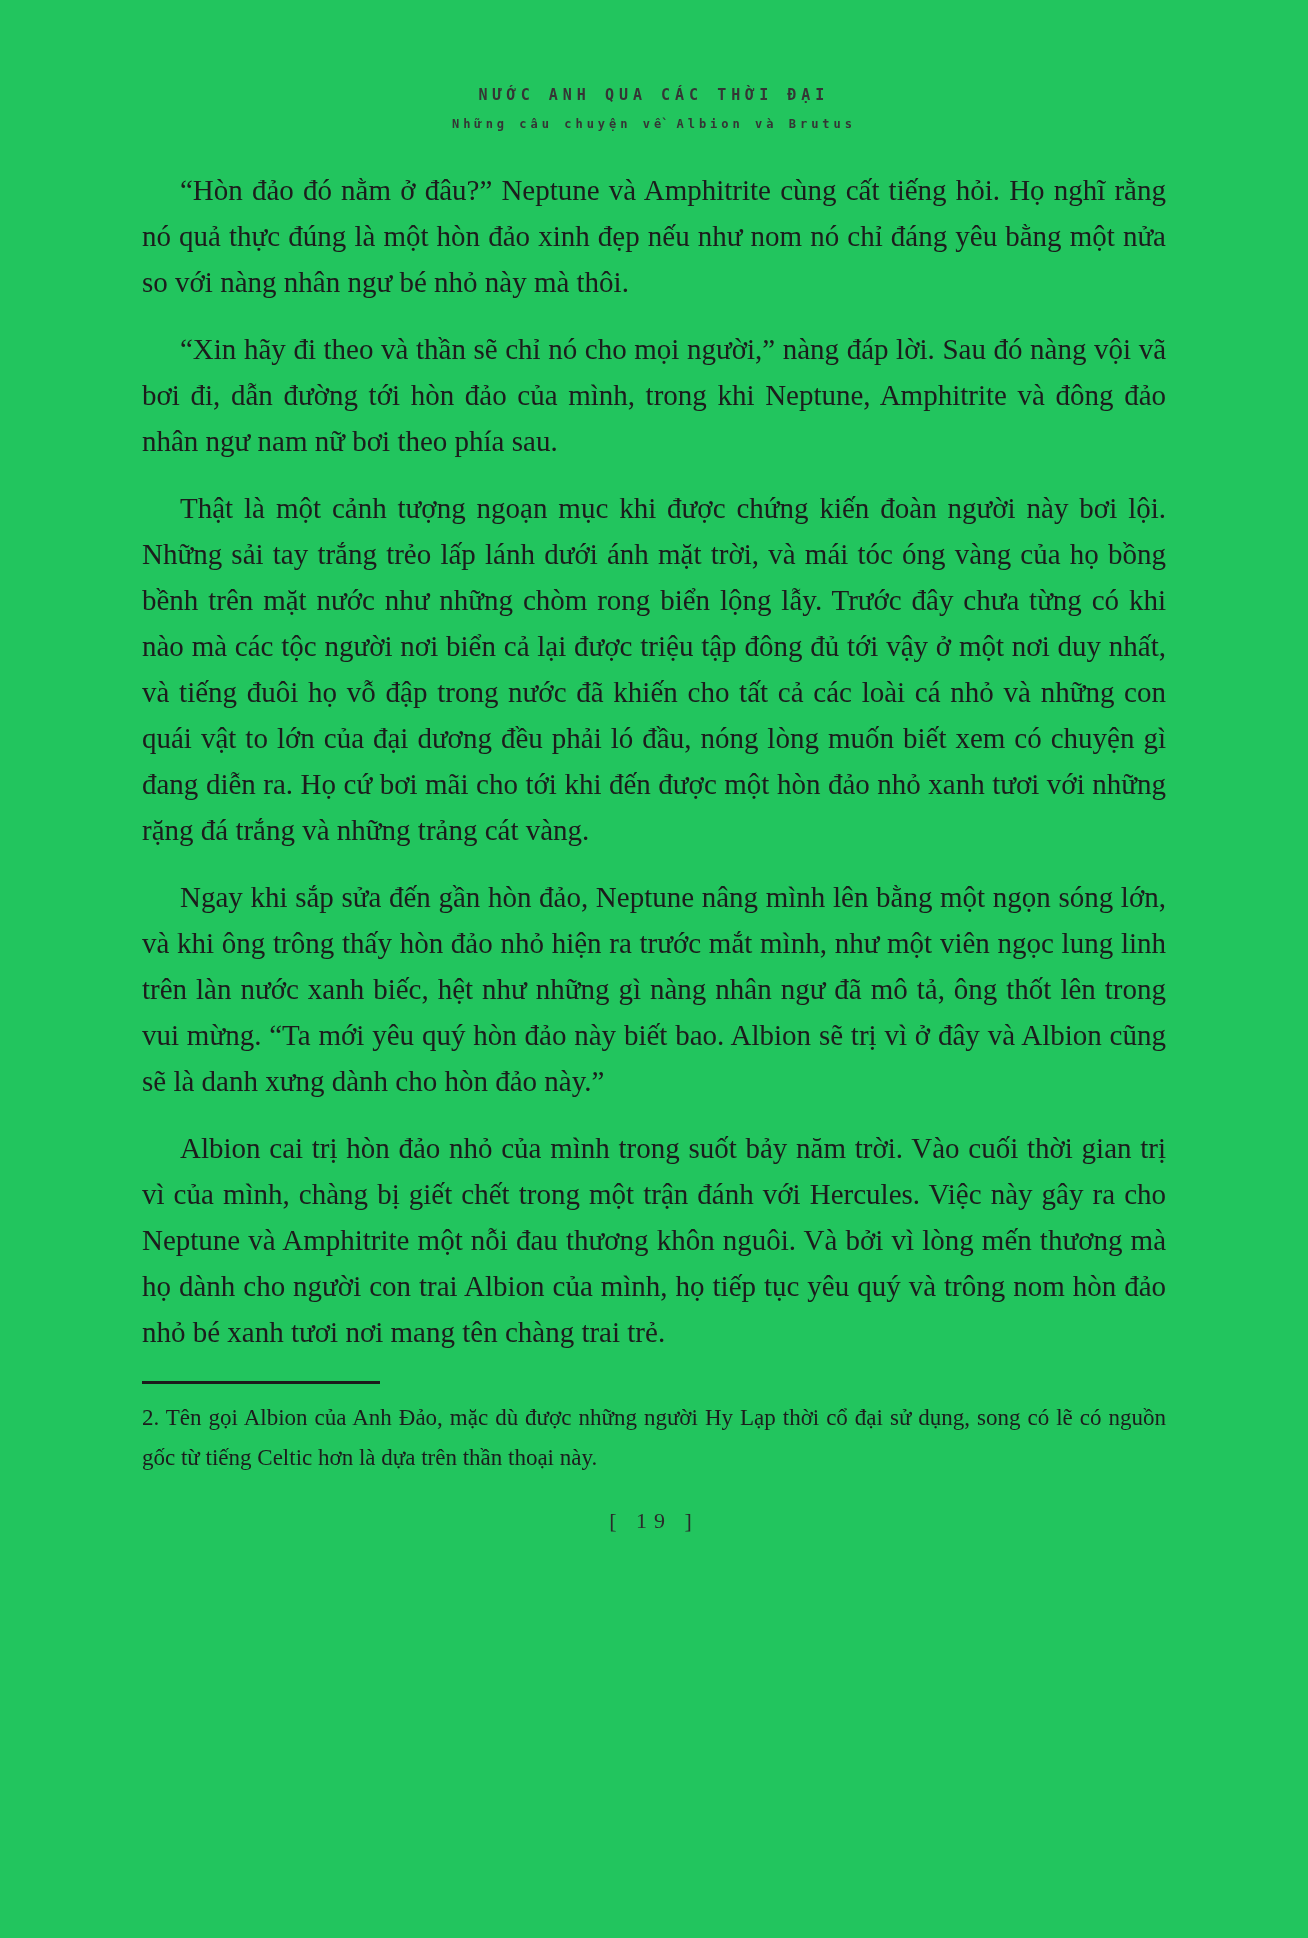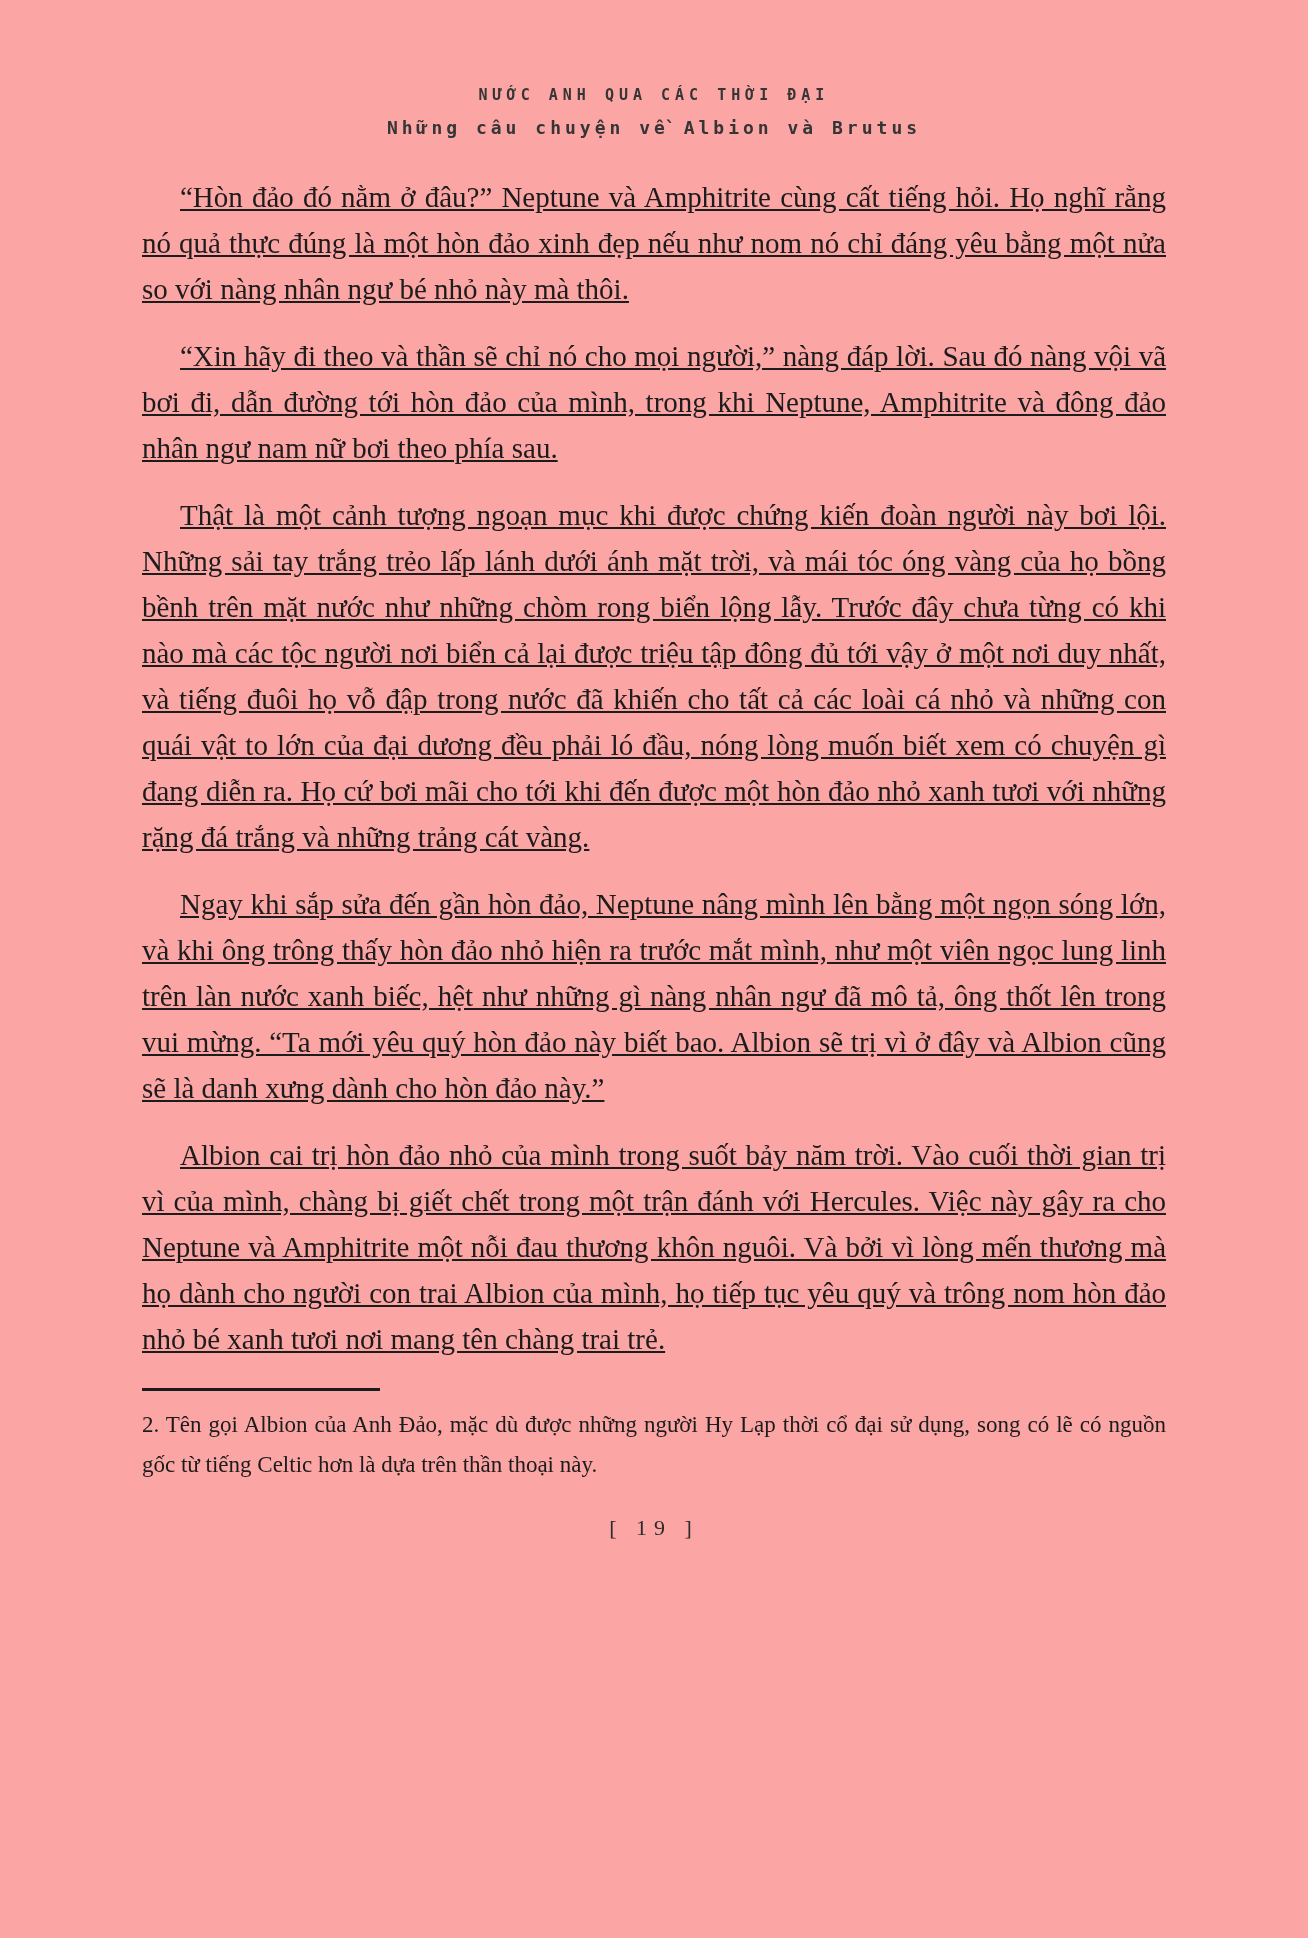--- a/index.html
+++ b/index.html
@@ -4,54 +4,53 @@
 <style>
   html, body {
     margin: 0;
     padding: 0;
     background: #ffffff;
   }
   .page {
     position: relative;
     width: 1308px;
     height: 1938px;
-    background: #fca5a5;
+    background: #22c55e;
     color: #1c1c1c;
     overflow: hidden;
   }
   .page-header {
     text-align: center;
     padding-top: 86px;
     font-family: "DejaVu Sans Mono", monospace;
     color: #353535;
   }
   .running-title {
     font-size: 15px;
     letter-spacing: 5px;
     font-weight: bold;
   }
   .chapter-title {
-    font-size: 18px;
+    font-size: 12px;
     letter-spacing: 4px;
     margin-top: 13px;
     font-weight: bold;
   }
   .body-text {
     width: 1024px;
     margin: 36px 0 0 142px;
     font-family: "Liberation Serif", "DejaVu Serif", serif;
     font-size: 29px;
     line-height: 46px;
     text-align: justify;
     color: #1c1c1c;
   }
   .body-text p {
     margin: 10px 0 21px 0;
     text-indent: 38px;
-    text-decoration: underline;
   }
   .body-text p:last-child {
     margin-bottom: 0;
   }
   sup.fn-ref {
     font-size: 17px;
     line-height: 0;
     vertical-align: super;
   }
   .footnote-rule {

